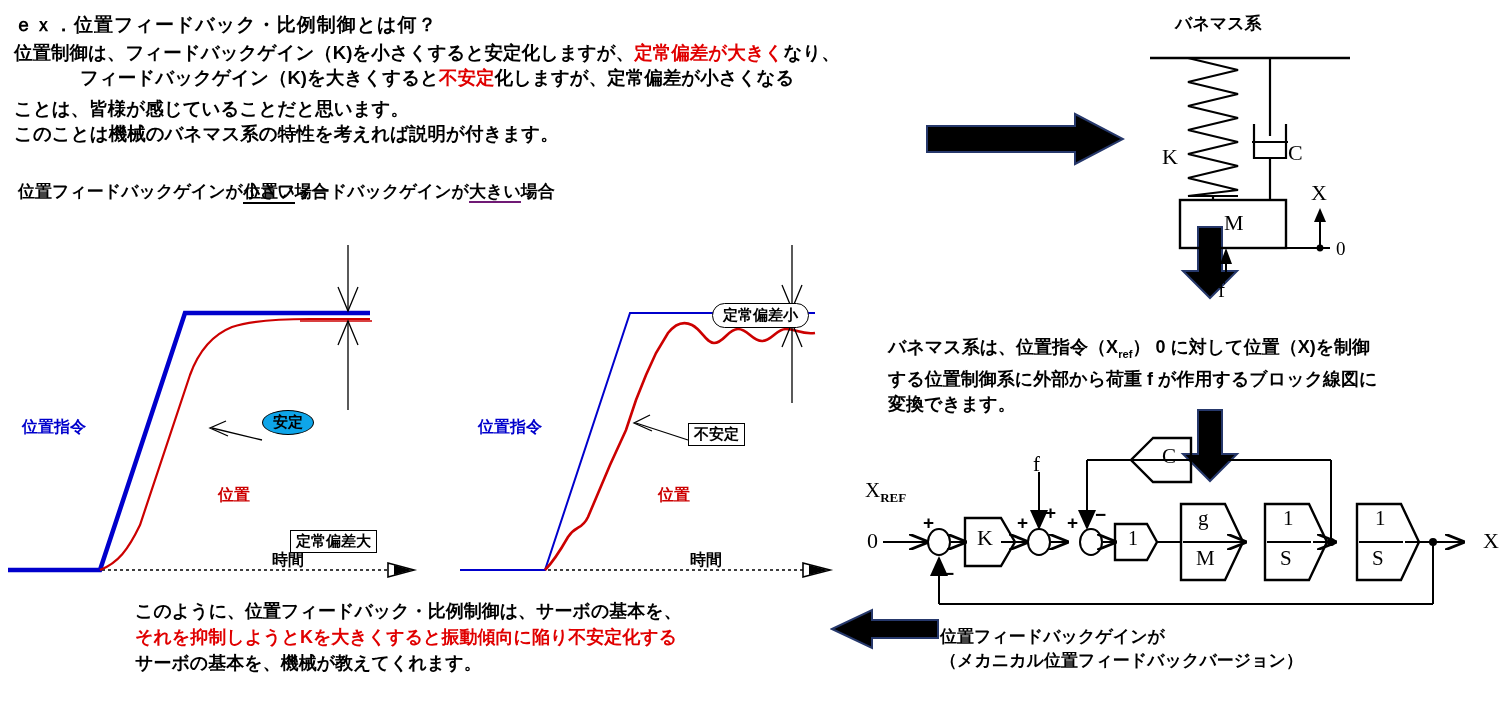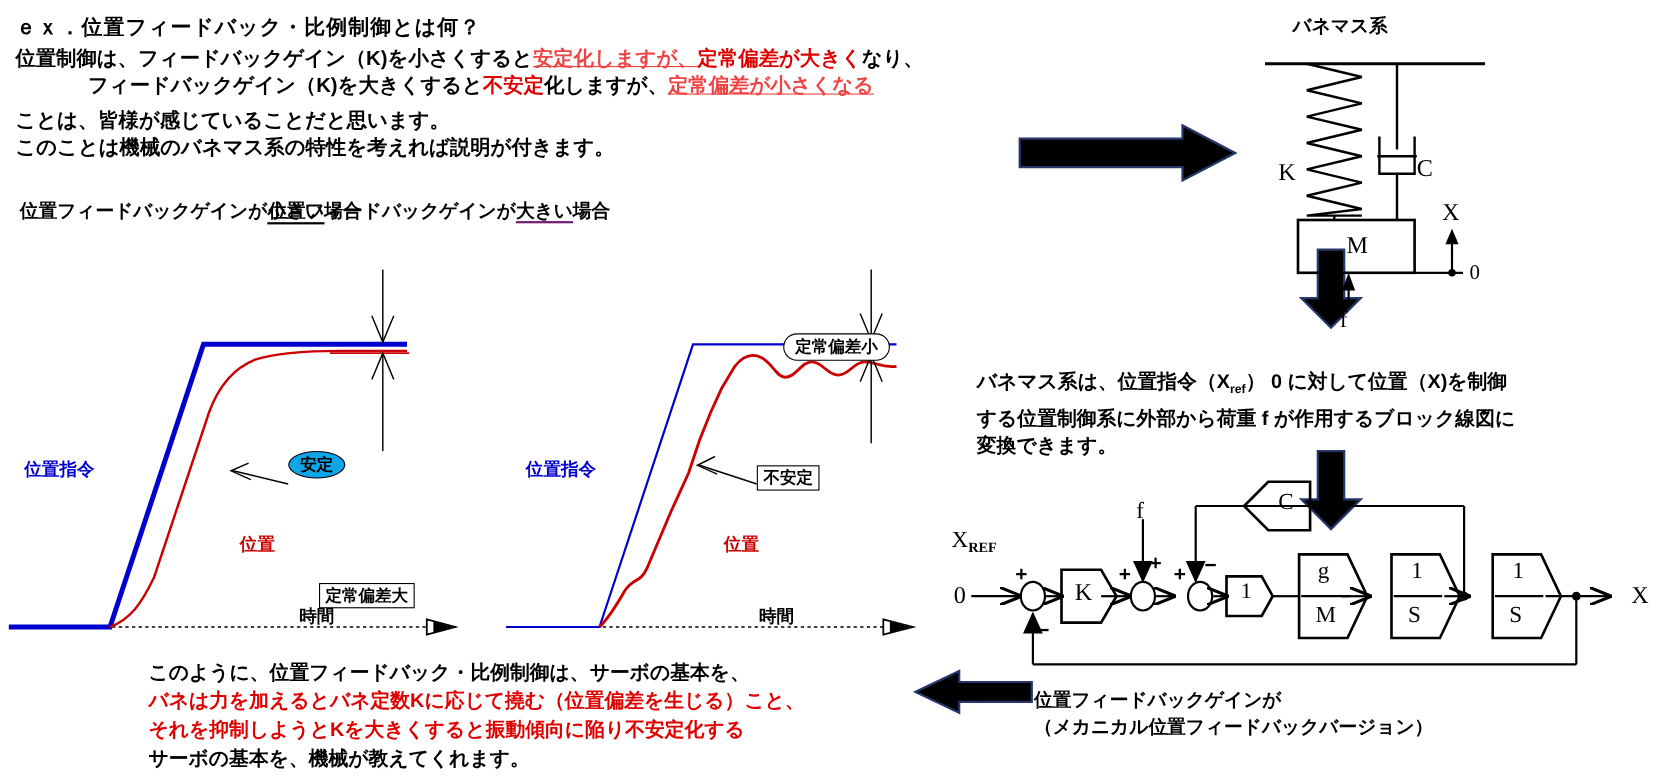--- a/index.html
+++ b/index.html
@@ -7,21 +7,21 @@
        font-family:"Liberation Sans","DejaVu Sans",sans-serif;color:#000;}
   .abs{position:absolute;}
   .nowrap{white-space:nowrap;}
 
   
   #title{left:14px;top:12px;font-size:19px;font-weight:bold;letter-spacing:1px;}
   .para{font-size:18.5px;font-weight:bold;line-height:25px;}
   #p1{left:14px;top:40px;}
   #p1 .l2{margin-left:66px;display:block;}
   #p2{left:14px;top:96px;}
-  .blue{color:#ef4444;text-decoration:underline;}
+  .blue{color:#000000;}
   .red{color:#e00000;}
 
   
   .chartcap{font-size:17px;font-weight:bold;}
   #cap-left{left:18px;top:180px;}
   #cap-right{left:244px;top:180px;}
   .u{border-bottom:2px solid #000;padding-bottom:1px;}
   .u2{border-bottom:2px solid #701a75;padding-bottom:0px;}
 
   
@@ -334,16 +334,15 @@
   <div class="abs" style="left:230px;top:74px;font-size:19px;font-weight:bold;">−</div>
 </div>
 
 <div class="abs" id="blkcap">
   <div class="nowrap">位置フィードバックゲインが</div>
   <div class="nowrap">（メカニカル位置フィードバックバージョン）</div>
 </div>
 
 <div class="abs" id="bottom">
   <div class="nowrap">このように、位置フィードバック・比例制御は、サーボの基本を、</div>
-  <div class="nowrap red">バネは力を加えるとバネ定数Kに応じて撓む（位置偏差を生じる）こと、</div>
   <div class="nowrap red">それを抑制しようとKを大きくすると振動傾向に陥り不安定化する</div>
   <div class="nowrap">サーボの基本を、機械が教えてくれます。</div>
 </div>
 
 </body></html>

